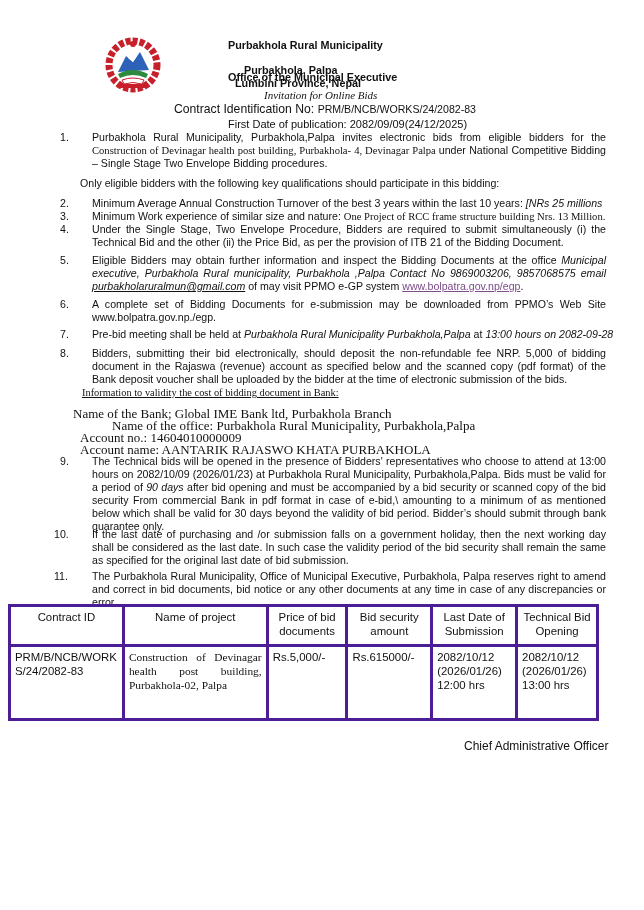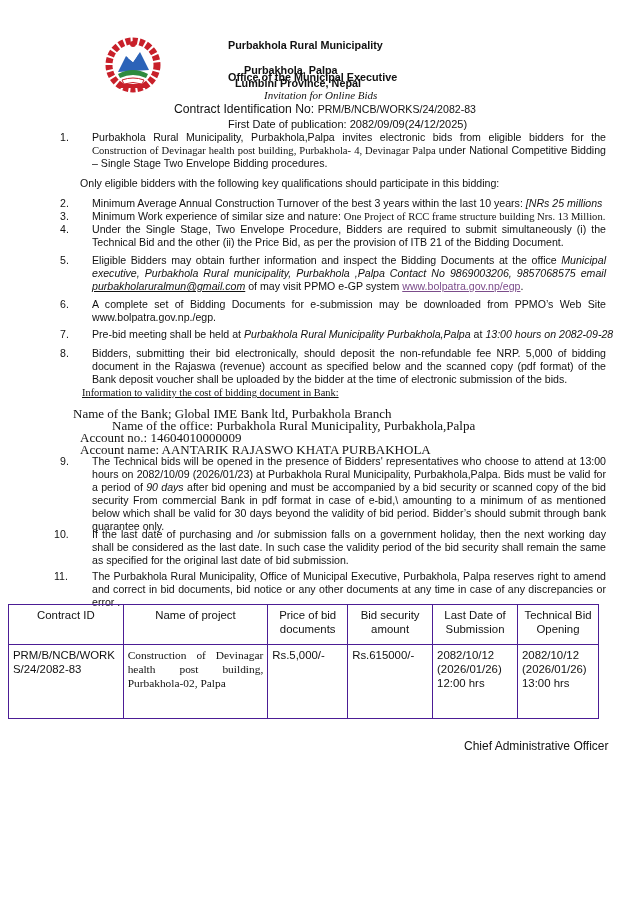--- a/index.html
+++ b/index.html
@@ -50,21 +50,21 @@
       font-family: "Liberation Serif", serif; font-size: 10.4px; text-decoration: underline;
     }
     .bank-line {
       position: absolute; font-family: Liberation Serif, serif; font-size: 13px; white-space: nowrap;
     }
     table.bids {
       position: absolute; left: 8px; top: 604px; width: 591px;
       border-collapse: collapse; font-size: 11.4px;
     }
     table.bids th, table.bids td {
-      border: 1px solid #4c1d95; vertical-align: top;
+      border: 3px solid #4c1d95; vertical-align: top;
     }
     table.bids th {
       font-weight: normal; text-align: center; height: 40px; padding-top: 3px; line-height: 14px;
     }
     table.bids td { height: 74px; padding: 3px 4px; line-height: 14px; }
     td.proj { font-family: "Liberation Serif", serif; text-align: justify; text-align-last: left; }
     td.mid { vertical-align: middle; }
     td.dates { line-height: 23px; padding-top: 0; }
     .signature {
       position: absolute; left: 464px; top: 740px; font-size: 12px; white-space: nowrap;

